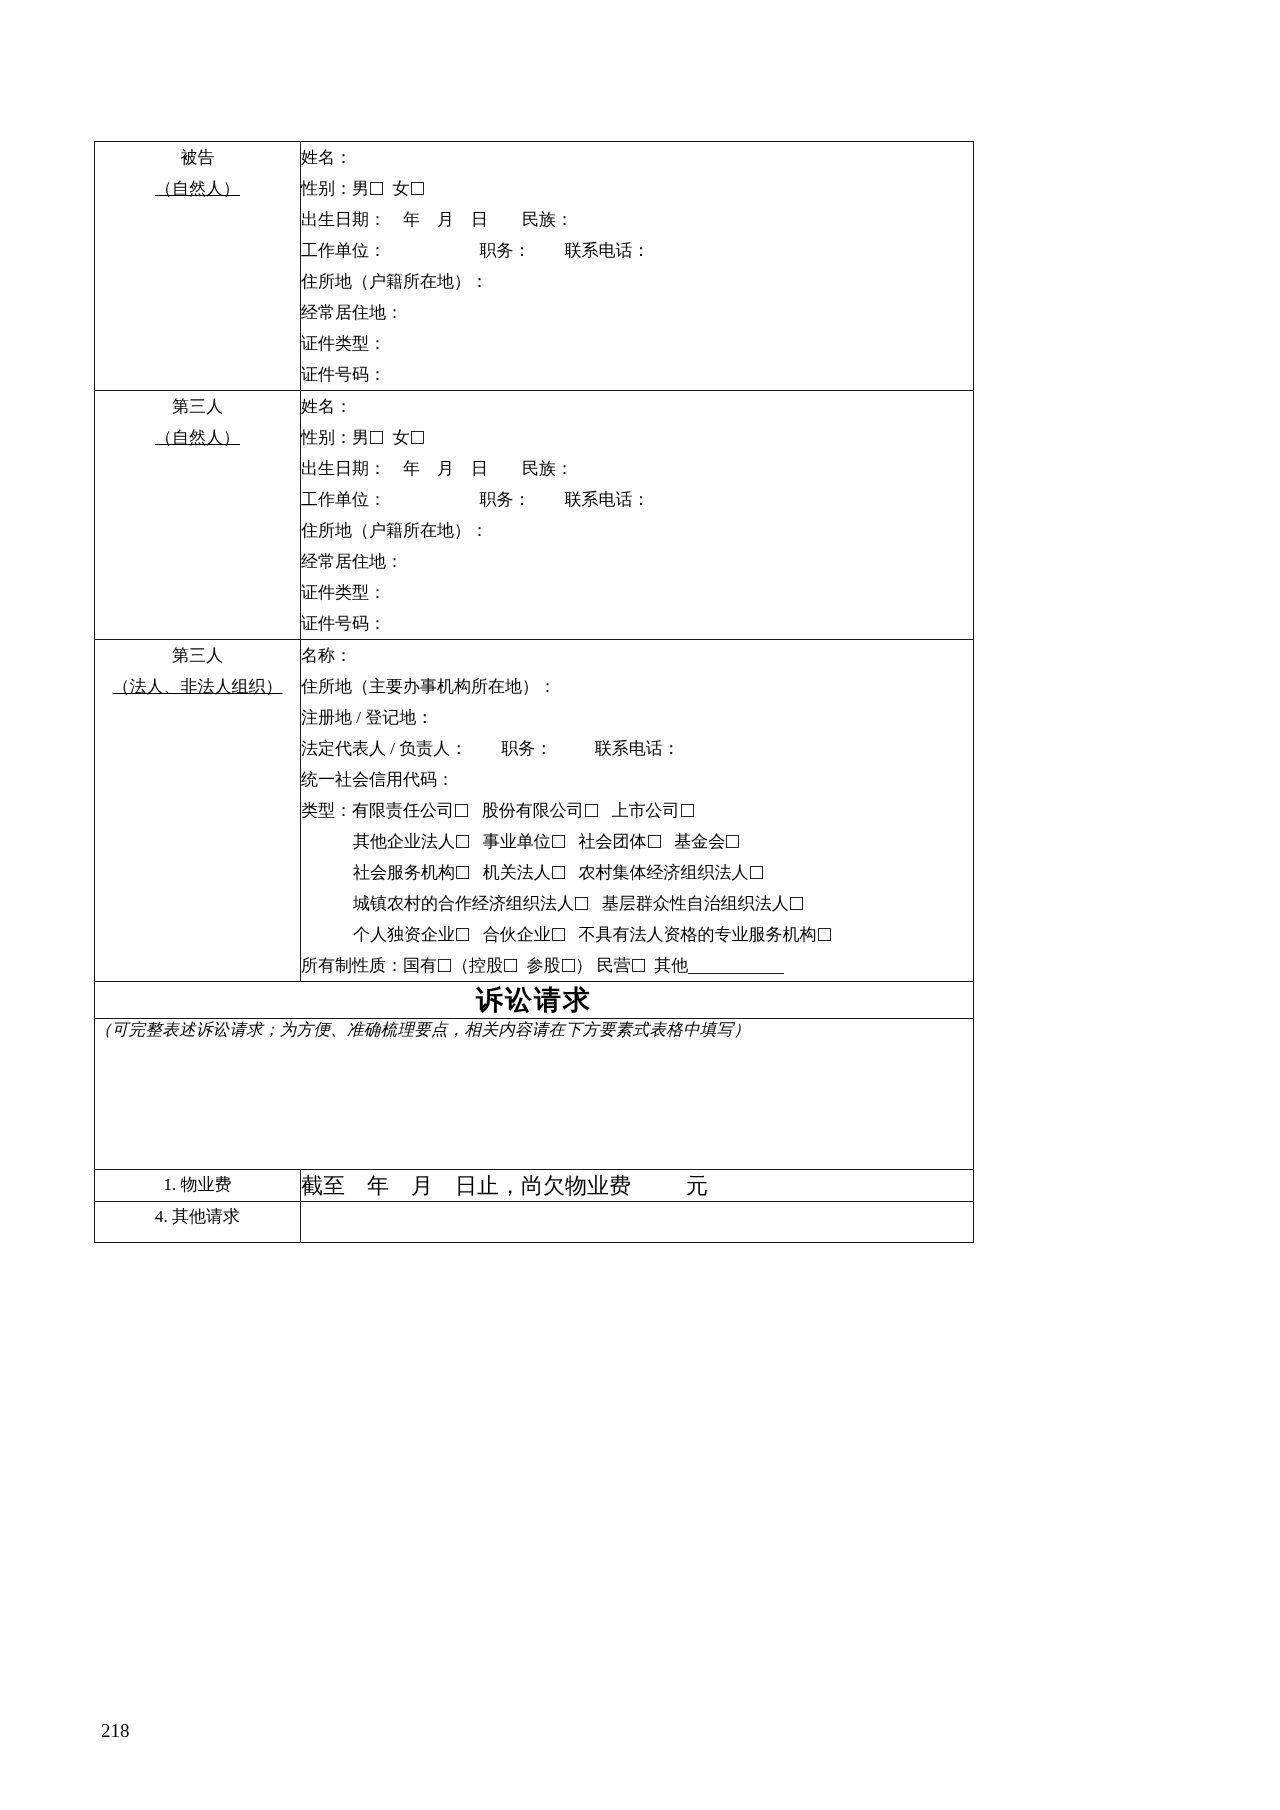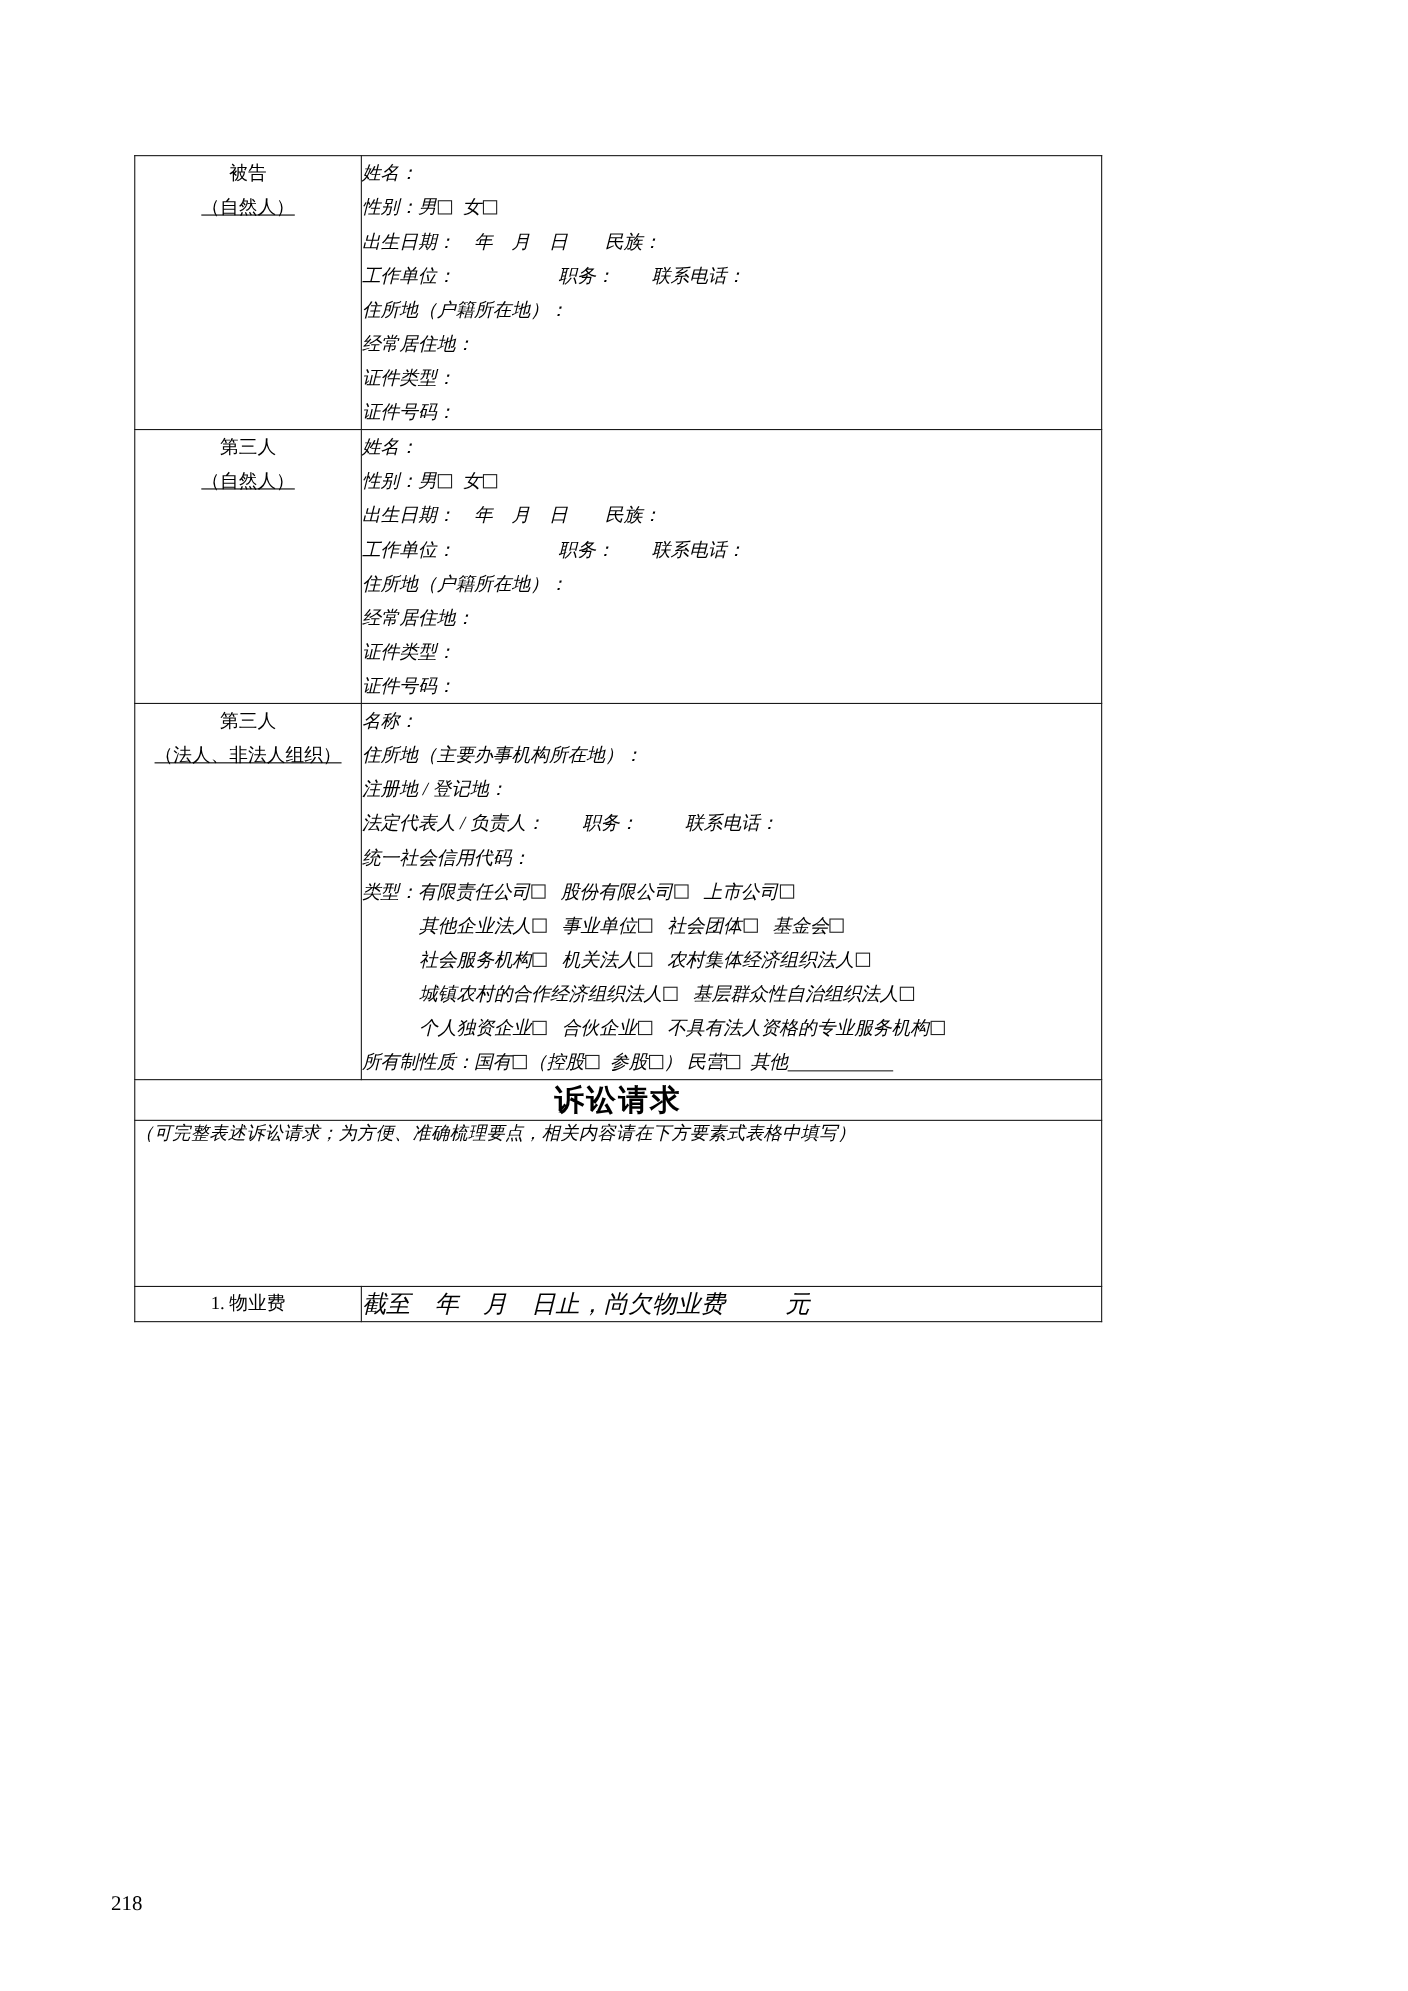--- a/index.html
+++ b/index.html
@@ -16,21 +16,21 @@
     overflow: hidden;
   }
   .page {
     position: absolute;
     left: 0; top: 0;
     width: 1280px;
     height: 1810px;
   }
   .form-wrap {
     position: absolute;
-    left: 122px;
+    left: 94px;
     top: 141px;
     width: 984px;
   }
   table.form {
     border-collapse: collapse;
     width: 880px;
     table-layout: fixed;
   }
   table.form td {
     border: 1px solid #1a1a1a;
@@ -44,21 +44,21 @@
     font-size: 17px;
     line-height: 31px;
     padding: 6px 4px;
   }
   .label-cell .l2 { display:block;text-decoration:underline; }
   .body-cell {
     padding: 9px 0 9px 14px;
     font-size: 17px;
     line-height: 31px;
   }
-  .row-line { white-space: pre; font-style: italic; }
+  .row-line { white-space: pre; }
   .chk {
     display: inline-block;
     width: 13px;
     height: 13px;
     border: 1px solid #222;
     vertical-align: -1px;
     margin: 0 1px 0 1px;
     box-sizing: border-box;
   }
   .indent { padding-left: 52px; }
@@ -198,20 +198,24 @@
 
       <tr>
         <td class="item-label">1. 物业费</td>
         <td class="item-body">
           <div class="row-line">截至    年    月    日止，尚欠物业费          元</div>
         </td>
       </tr>
 
 
 
+      <tr>
+        <td class="item-label">4. 其他请求</td>
+        <td class="item-body empty-body"></td>
+      </tr>
 
     </tbody>
       </table>
   </div>
 
   <div class="page-number">218</div>
 
 </div>
 
 </body></html>

